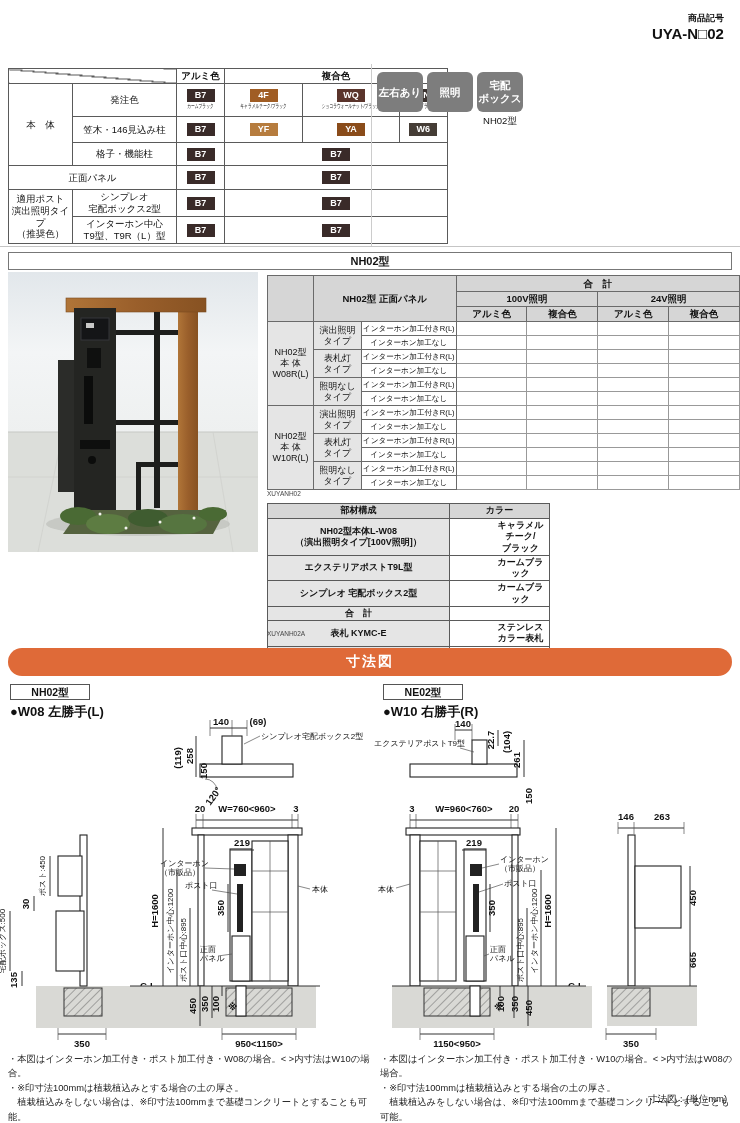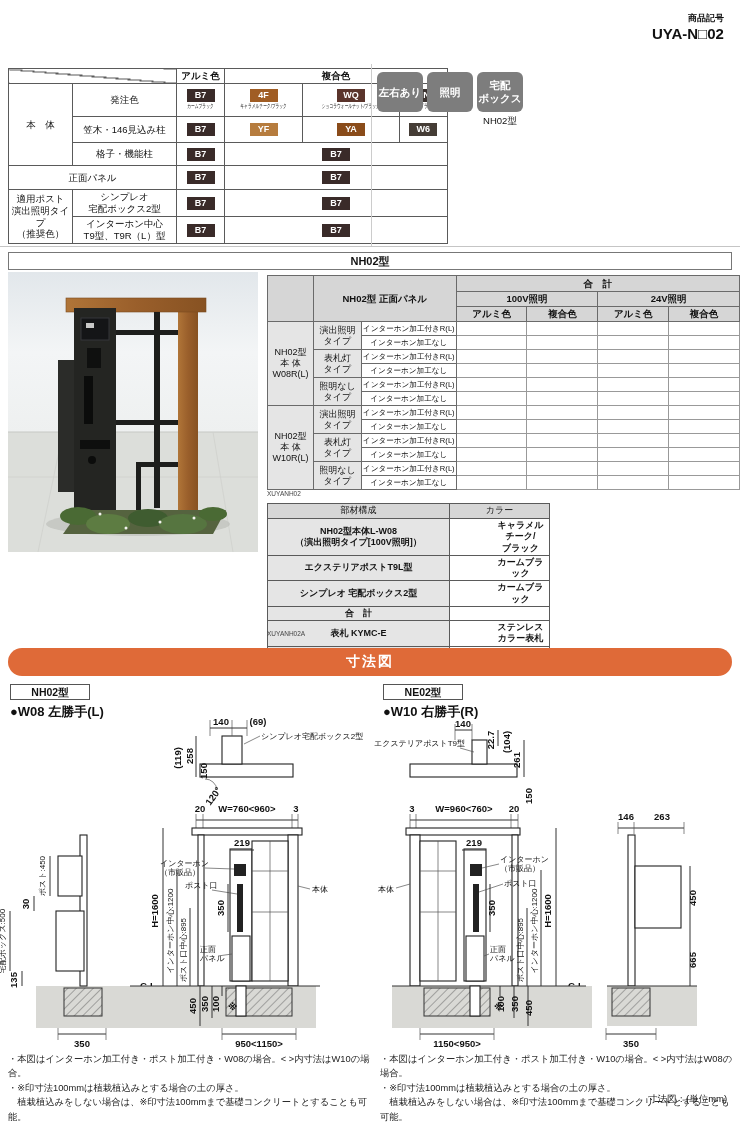--- a/index.html
+++ b/index.html
@@ -45,21 +45,21 @@
   #price .grp { background:#e5e5e5; font-size:9px; }
   #price .typ { background:#e5e5e5; font-size:9px; }
   #price .prc { font-size:7.6px; height:14px; white-space:nowrap; }
   #price .v { background:#fff; border-color:#999; }
   #price tr.gsep td { border-top:1.5px solid #555; }
   .smallcode { font-size:6.5px; color:#444; }
 
   
   #parts { left:267px; top:503px; table-layout:fixed; }
   #parts td { border:1px solid #5a5a5a; font-size:9px; text-align:center; vertical-align:middle; white-space:pre-line; line-height:1.25; padding:1px 2px; }
-  #parts .hd { background:#d6d6d6; font-weight:normal;margin-top:20px; }
+  #parts .hd { background:#d6d6d6; font-weight:bold;margin-top:20px; }
   #parts .nm { background:#e5e5e5; font-weight:bold; }
   #parts .cl { background:#fff; font-weight:bold;padding-left:44px; }
 
   
   #dim-banner { left:8px; top:648px; width:724px; height:28px; border-radius:14px; color:#fff; font-size:14px; font-weight:bold; display:flex; align-items:center; justify-content:center; letter-spacing:2px; }
   .model-box { width:80px; height:16px; border:1px solid #555; text-align:center; font-size:10.5px; font-weight:bold; line-height:14px; top:684px; }
   .variant { top:703px; font-size:13px; font-weight:bold; }
   .notes { top:1052px; width:362px; font-size:9.3px; line-height:1.55; color:#222; }
   #unit-note { left:648px; top:1093px; font-size:9.5px; }
 

